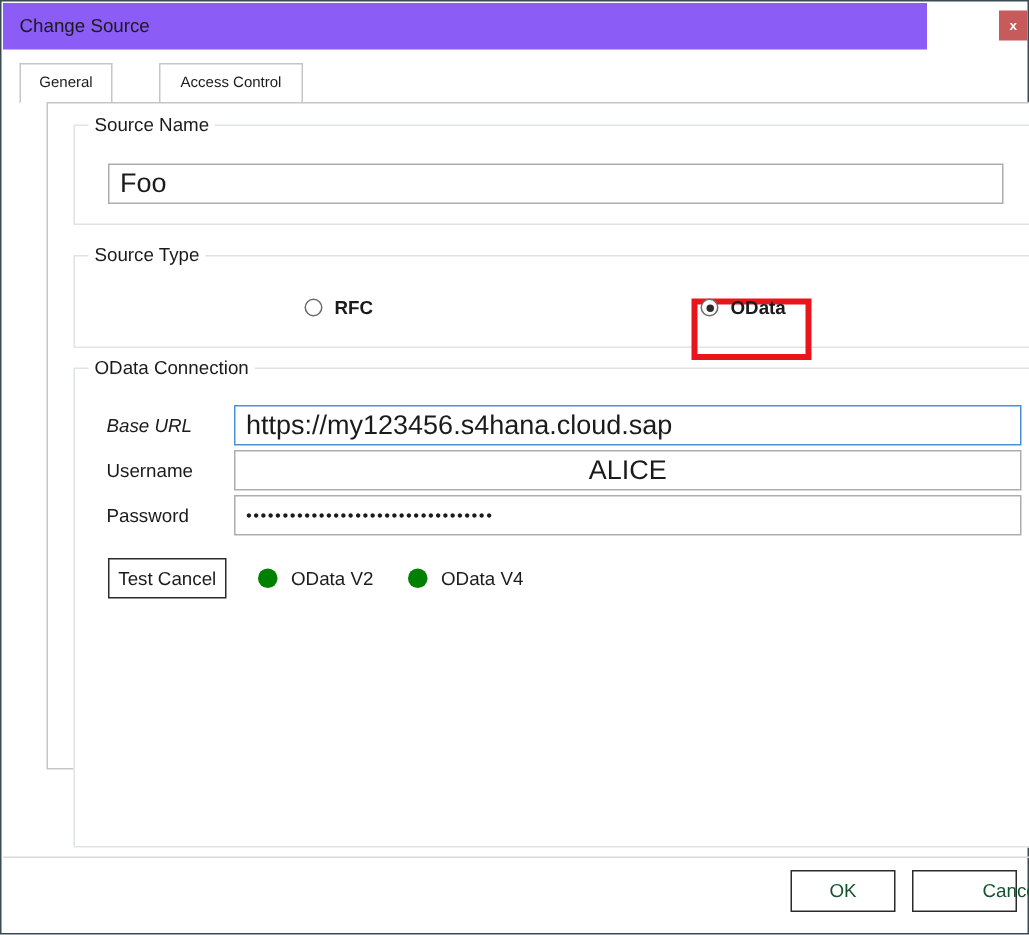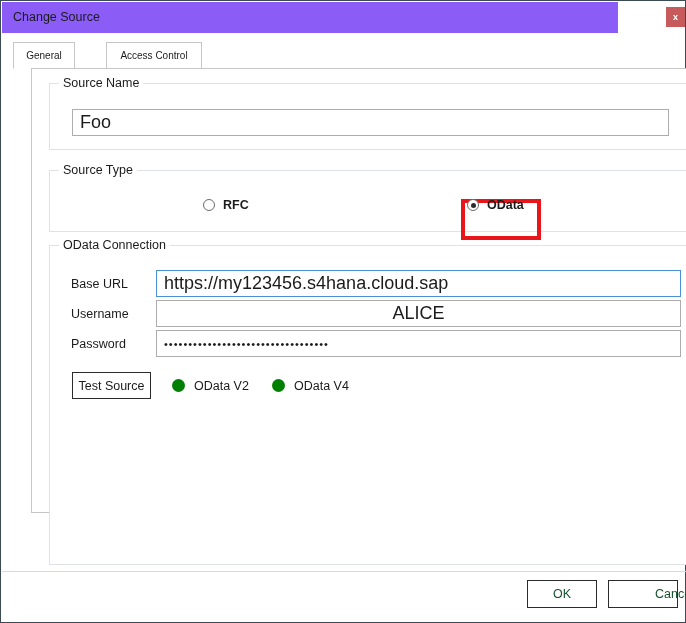--- a/index.html
+++ b/index.html
@@ -185,21 +185,21 @@
     pointer-events: none;
   }
   
   .field-label {
     position: absolute;
     left: 21px;
     font-size: 12.5px;
     color: #1b1b1b;
     white-space: nowrap;
   }
-  .lbl-url  { top: 31px; }
+  .lbl-url  { top: 31px; font-style: italic; }
   .lbl-user { top: 61px; }
   .lbl-pass { top: 91px; }
 
   .conn-input { left: 106px; width: 525px; height: 27px; }
   .in-url  { top: 24px; }
   .in-user { top: 54px; text-align: center; }
   .in-pass { top: 84px; letter-spacing: 1px; font-size: 11px; }
   
   .test-button {
     position: absolute;
@@ -306,21 +306,21 @@
 
       <div class="field-label lbl-url">Base URL</div>
       <input class="textbox conn-input in-url focused" type="text" value="https://my123456.s4hana.cloud.sap" style="">
 
       <div class="field-label lbl-user">Username</div>
       <input class="textbox conn-input in-user" type="text" value="ALICE" style="">
 
       <div class="field-label lbl-pass">Password</div>
       <input class="textbox conn-input in-pass" type="text" value="••••••••••••••••••••••••••••••••••" style="">
 
-      <button class="test-button">Test Source</button>
+      <button class="test-button">Test Cancel</button>
 
       <div class="status-item status-v2">
         <span class="status-dot" style="background: rgb(0, 128, 0);"></span>
         <span class="status-text">OData V2</span>
       </div>
 
       <div class="status-item status-v4">
         <span class="status-dot" style="background: rgb(0, 128, 0);"></span>
         <span class="status-text">OData V4</span>
       </div>

